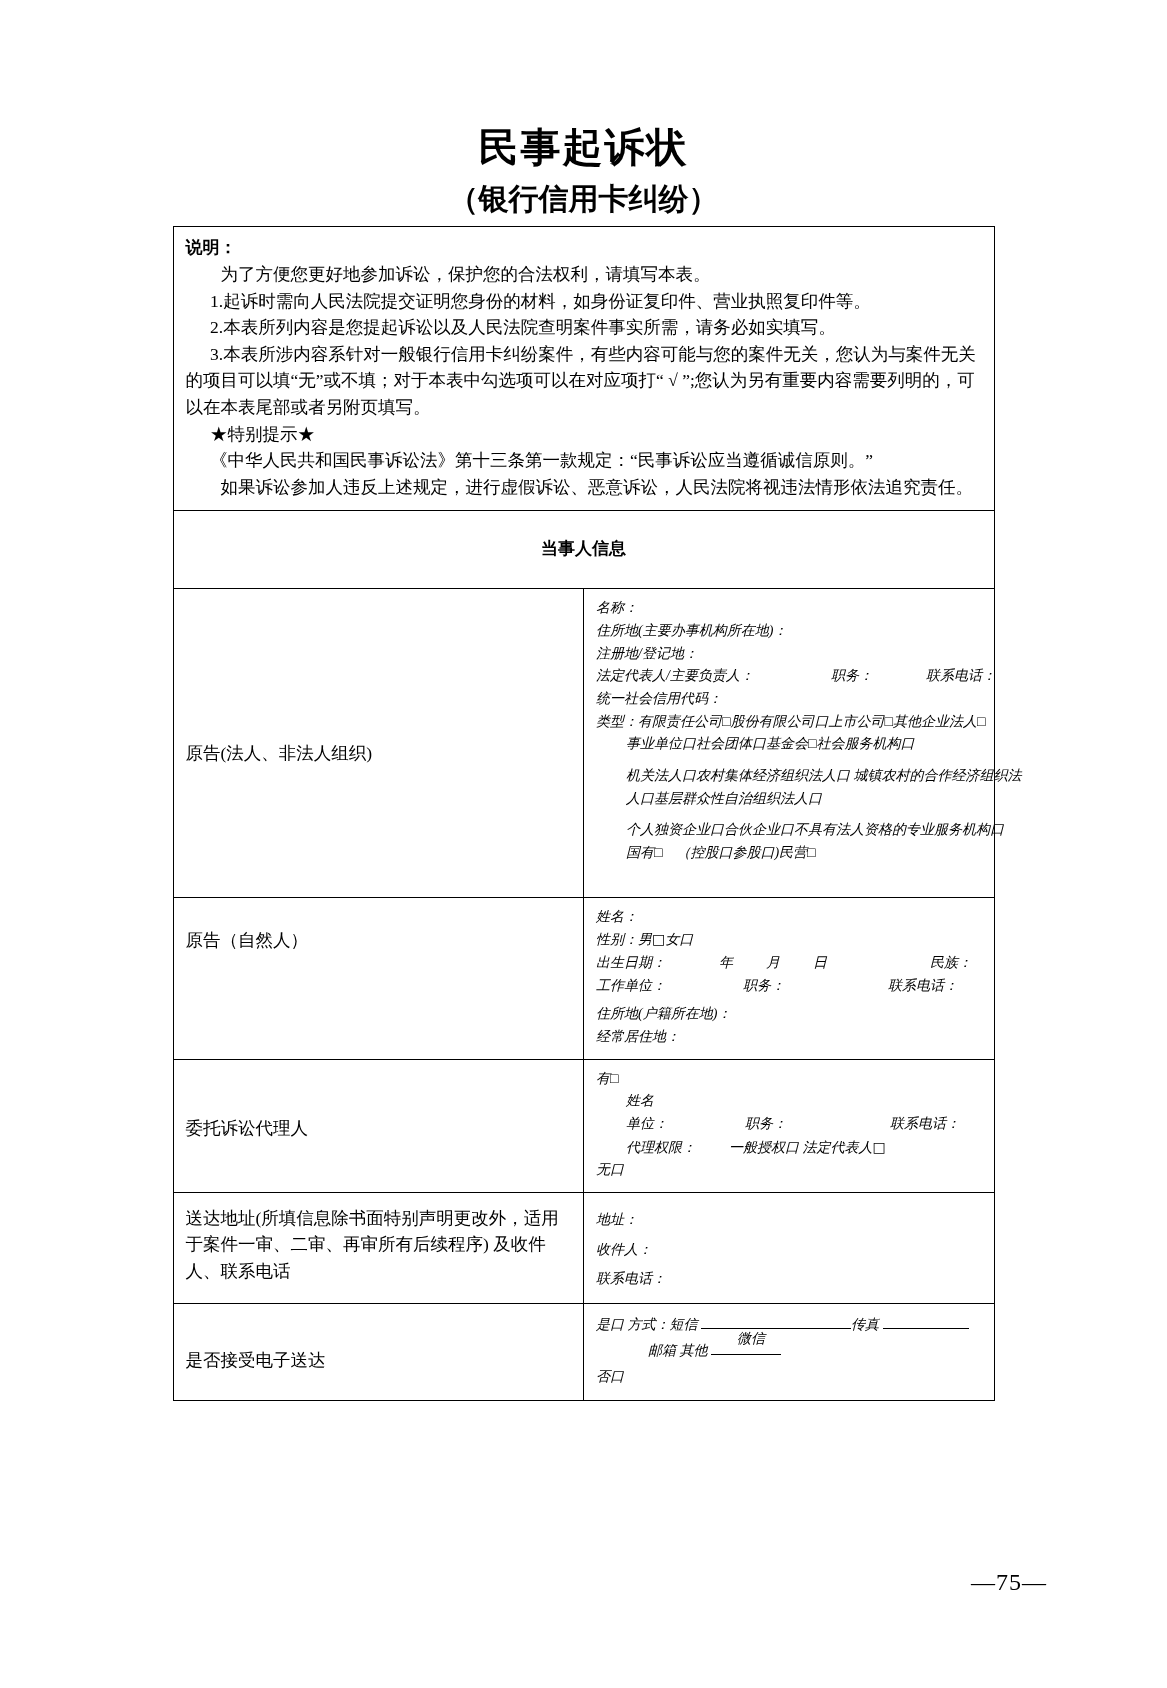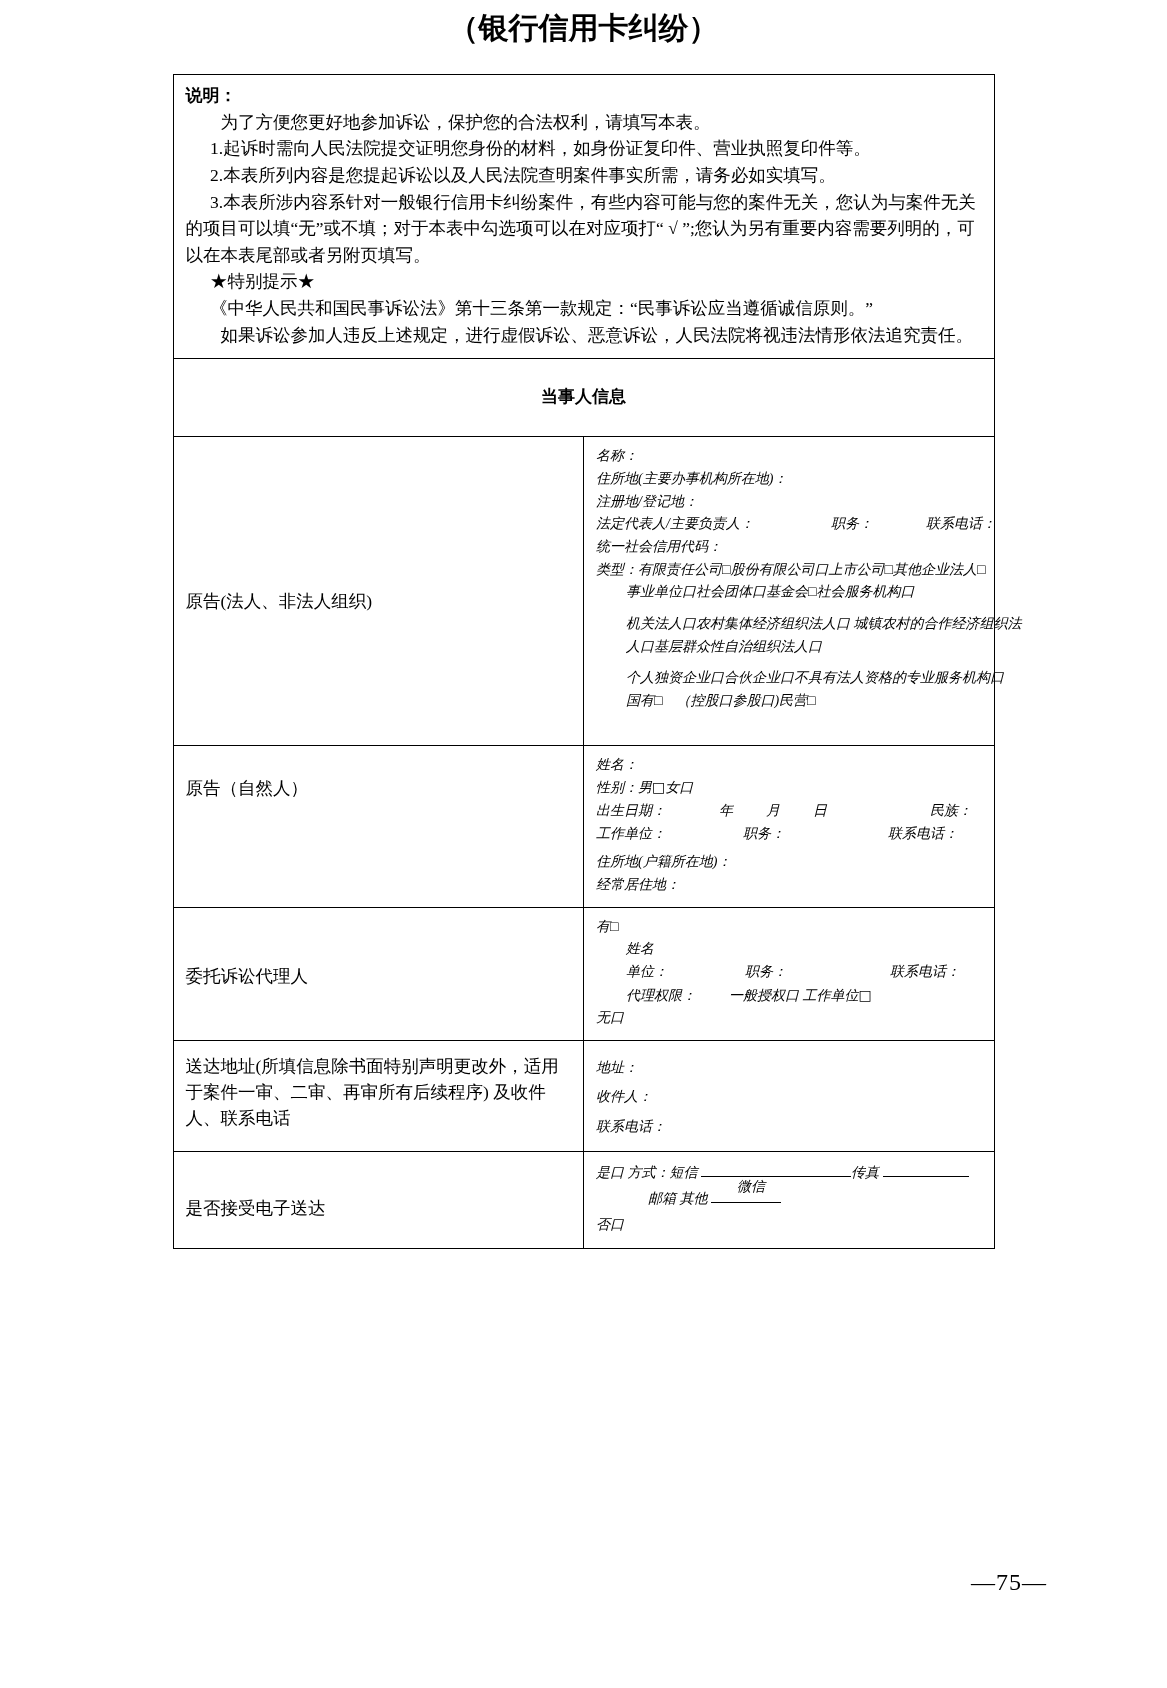--- a/index.html
+++ b/index.html
@@ -37,21 +37,21 @@
     text-align: center;
     font-size: 30px;
     font-weight: bold;
     margin-top: 10px;
     line-height: 1.2;
     font-family: Liberation Serif, serif;
   }
 
   
   .form {
-    margin: 28px auto 0 auto;
+    margin: 9px auto 0 auto;
     width: 822px;
     border-collapse: collapse;
     table-layout: fixed;
   }
   .form td {
     border: 1px solid #000000;
     vertical-align: top;
     padding: 0;
   }
   .col-label { width: 258px; font-family: Liberation Serif, serif; }
@@ -135,20 +135,21 @@
     bottom: 92px;
     font-size: 24px;
     letter-spacing: 1px;
   }
 </style>
 </head>
 <body>
 
 <div class="page">
 
+  <div class="doc-title">民事起诉状</div>
   <div class="doc-subtitle">（银行信用卡纠纷）</div>
 
   <table class="form">
 
     <tbody>
         <tr>
       <td colspan="2">
         <div class="notice">
           <p class="nt-head">说明：</p>
           <p class="ind">为了方便您更好地参加诉讼，保护您的合法权利，请填写本表。</p>
@@ -247,21 +248,21 @@
             <span>单位：</span>
             <span class="gap-l"></span>
             <span>职务：</span>
             <span class="gap-xl"></span>
             <span>联系电话：</span>
           </p>
           <p class="ln indent1">
             <span>代理权限：</span>
             <span class="gap-s"></span>
             <span class="box">一般授权口</span>
-            <span class="box">工作单位□</span>
+            <span class="box">法定代表人□</span>
           </p>
           <p class="ln">无口</p>
         </div>
       </td>
     </tr>
 
     <tr>
       <td class="col-label">
         <div class="rowlabel" style="padding-top:12px;line-height:1.5;">送达地址(所填信息除书面特别声明更改外，适用于案件一审、二审、再审所有后续程序) 及收件人、联系电话</div>
       </td>

